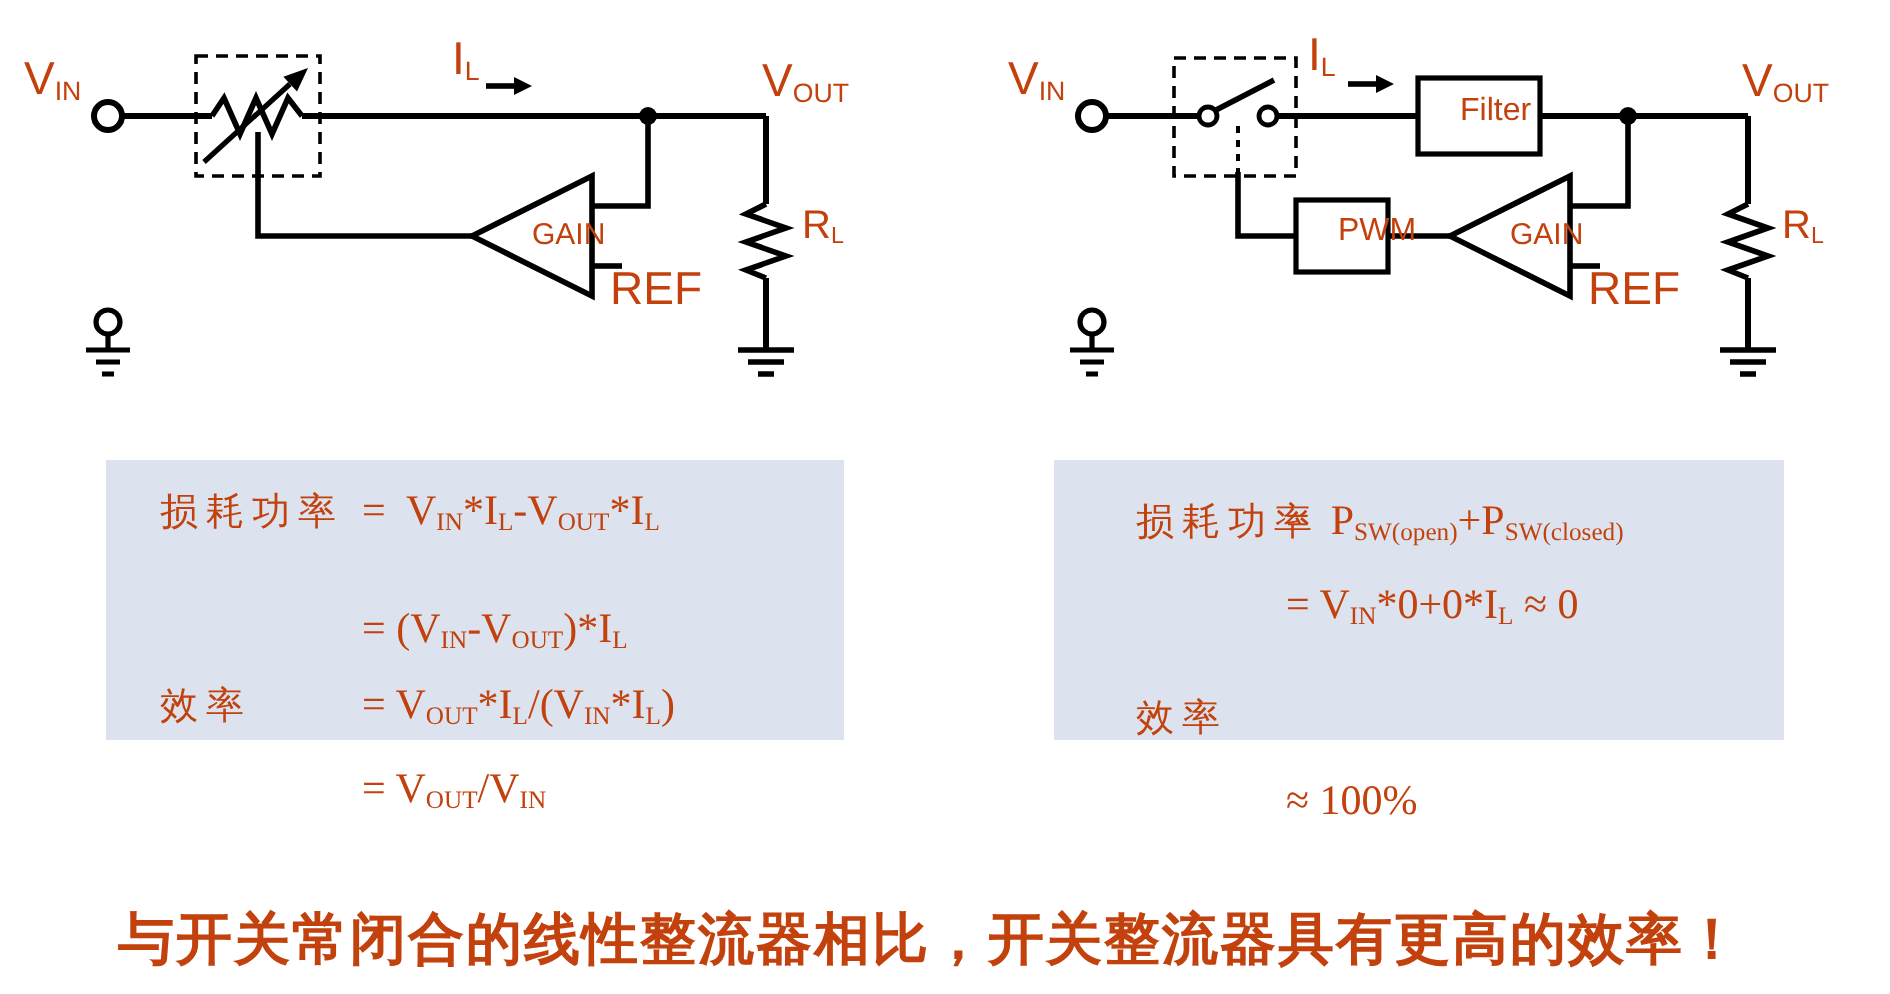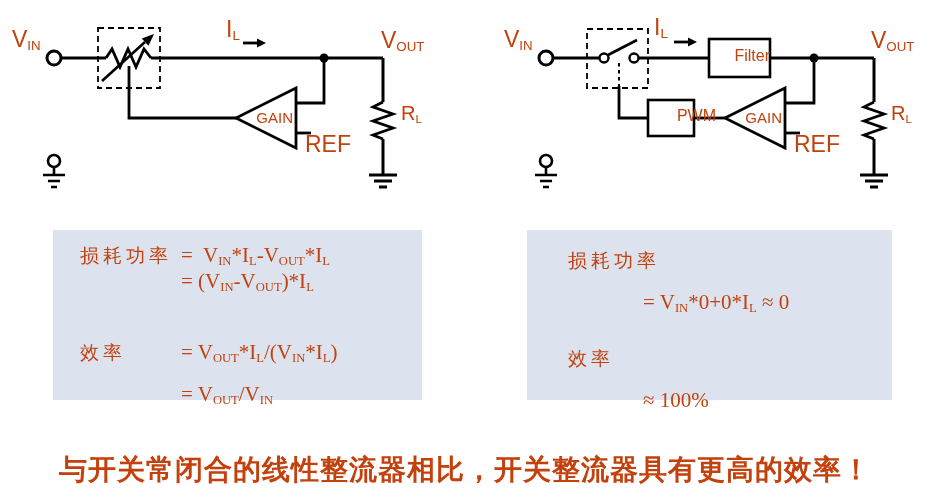--- a/index.html
+++ b/index.html
@@ -4,24 +4,24 @@
 <style>
   html,body { margin:0; padding:0; background:#fff; }
   .canvas {
     position:relative; width:945px; height:497px; background:#ffffff;
     overflow:hidden; font-family:"Liberation Sans", sans-serif; color:#c2410c;
   }
   svg.circuits { position:absolute; left:0; top:0; }
   
   .clabel { position:absolute; font-size:23px; line-height:1.05; white-space:nowrap; }
   .clabel sub { font-size:0.58em; vertical-align:-0.22em; letter-spacing:0; }
-  .boxlabel { position:absolute; font-size:16px; text-align:right; line-height:1.1; white-space:nowrap; }
+  .boxlabel { position:absolute; font-size:16px; text-align:left; line-height:1.1; white-space:nowrap;margin-left:21px; }
   .rl { font-size:20px; }
   
-  .panel { position:absolute; width:369px; height:170px; }
+  .panel { position:absolute; width:369px; height:140px; }
   .fline { position:absolute; display:flex; align-items:baseline;
            font-family:"Liberation Serif","DejaVu Serif",serif; }
   .flabel { font-weight:400; font-size:19px; letter-spacing:4px; white-space:pre; flex:0 0 auto;
             font-family:"Liberation Serif","DejaVu Serif",serif; }
   .fform  { font-weight:400; font-size:21px; white-space:pre; }
   .fform sub { font-size:0.6em; vertical-align:-0.25em; letter-spacing:0; }
   .caption { position:absolute; left:0; top:451px; width:930px; text-align:center;
              font-family:"Liberation Serif","DejaVu Serif",serif;
              font-weight:700; font-size:28px; letter-spacing:1px; }
 </style>
@@ -110,36 +110,37 @@
   <div class="boxlabel" style="left:734px; top:110px; width:48px; font-size:15px">GAIN</div>
   <div class="clabel" style="left:794px; top:132px">REF</div>
   <div class="clabel" style="left:871px; top:28px">V<sub>OUT</sub></div>
   <div class="clabel rl" style="left:891px; top:103px">R<sub>L</sub></div>
 
   <div class="panel" style="left: 53px; top: 230px; width: 369px; background: rgb(220, 227, 239);">
     <div class="fline" style="left:27px; top:13px">
       <span class="flabel" style="width:101px">损耗功率</span>
       <span class="fform">=  V<sub>IN</sub>*I<sub>L</sub>-V<sub>OUT</sub>*I<sub>L</sub></span>
     </div>
-    <div class="fline" style="left:128px; top:39px">
+    <div class="fline" style="left:128px; top:72px">
       <span class="fform">= (V<sub>IN</sub>-V<sub>OUT</sub>)*I<sub>L</sub></span>
     </div>
     <div class="fline" style="left:27px; top:110px">
       <span class="flabel" style="width:101px">效率</span>
       <span class="fform"></span>
       <span class="fform">= V<sub>OUT</sub>*I<sub>L</sub>/(V<sub>IN</sub>*I<sub>L</sub>)</span>
     </div>
     <div class="fline" style="left:128px; top:152px">
       <span class="fform">= V<sub>OUT</sub>/V<sub>IN</sub></span>
     </div>
   </div>
 
   <div class="panel" style="left: 527px; top: 230px; width: 365px; background: rgb(220, 227, 239);">
     <div class="fline" style="left:41px; top:18px">
       <span class="flabel" style="width:75px">损耗功率</span>
+      <span class="fform">=  P<sub>SW(open)</sub>+P<sub>SW(closed)</sub></span>
     </div>
     <div class="fline" style="left:116px; top:60px">
       <span class="fform">= V<sub>IN</sub>*0+0*I<sub>L</sub> ≈ 0</span>
     </div>
     <div class="fline" style="left:41px; top:116px">
       <span class="flabel" style="width:75px">效率</span>
     </div>
     <div class="fline" style="left:116px; top:158px">
       <span class="fform">≈ 100%</span>
     </div>

